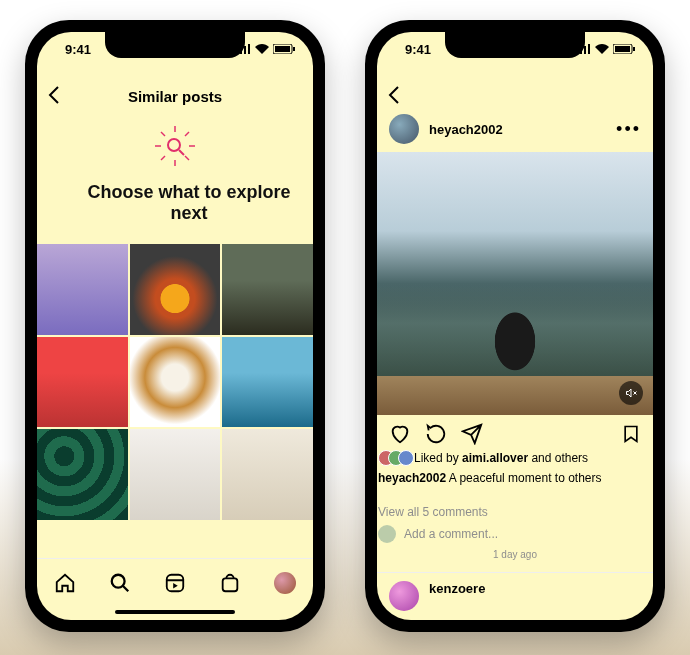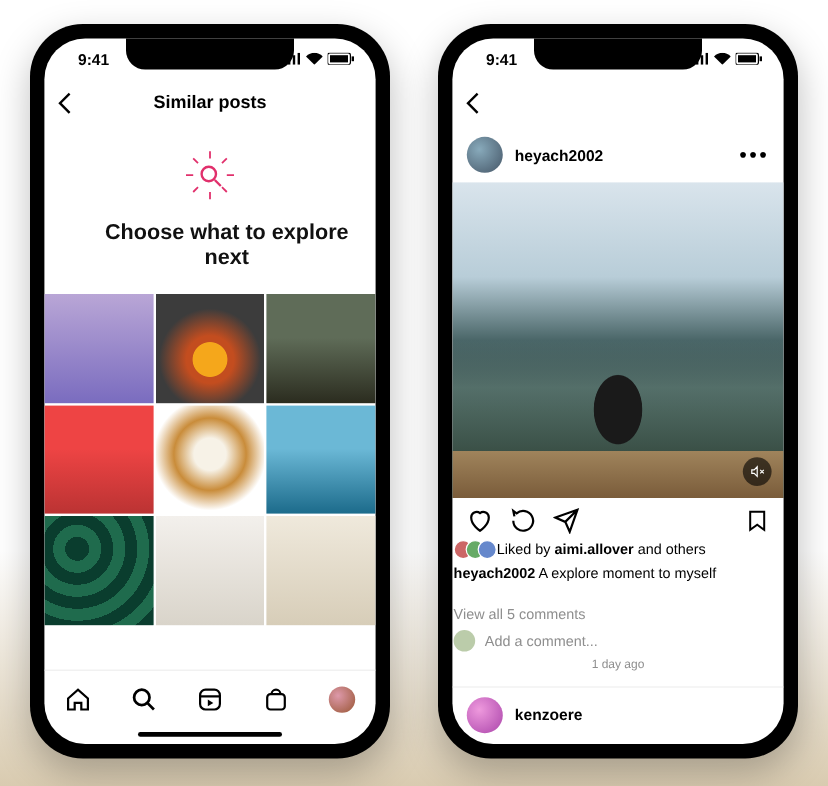--- a/index.html
+++ b/index.html
@@ -15,30 +15,30 @@
     background:#000; border-radius:44px;
     padding:12px; position:relative;
     box-shadow:0 12px 30px rgba(0,0,0,.25);
   }
   .notch {
     position:absolute; top:12px; left:50%; transform:translateX(-50%);
     width:140px; height:26px; background:#000;
     border-radius:0 0 16px 16px; z-index:5;
   }
   .screen {
-    width:100%; height:100%; background:#ffffff; border-radius:34px;
+    width:100%; height:100%; background:#fef9c3; border-radius:34px;
     overflow:hidden; display:flex; flex-direction:column;
   }
   .statusbar {
     height:34px; display:flex; align-items:center; justify-content:space-between;
     padding:0 18px 0 28px; font-size:13px; font-weight:600;
   }
   .sb-icons { display:flex; gap:4px; align-items:center; }
   .header {
-    height:40px; display:flex; align-items:center; position:relative;
+    height:40px; display:flex; align-items:flex-end; position:relative;
     border-bottom:1px solid transparent;
   }
   .header .back { position:absolute; left:10px; font-size:22px; }
   .header .title { flex:1; text-align:center; font-weight:600; font-size:15px; }
   .hero { text-align:center; padding:18px 10px 8px; }
   .hero .spark { display:inline-block; position:relative; width:44px; height:44px; margin-bottom:10px; }
   .hero .spark svg { width:44px; height:44px; }
   .hero h2 { font-size:18px; font-weight:700; color:#111;margin-left:28px; }
   .grid {
     display:grid; grid-template-columns:repeat(3,1fr); gap:2px;
@@ -99,21 +99,21 @@
     margin-right:-6px;
   }
   .la1{background:#c66;} .la2{background:#6a6;} .la3{background:#68c;}
   .caption b { font-weight:600; }
   .viewall { color:#8e8e8e; margin-top:16px; }
   .addc { display:flex; align-items:flex-end; gap:8px; margin-top:4px; color:#8e8e8e;}
   .addc .mini { width:18px; height:18px; border-radius:50%; background:#bca; }
   .time { color:#8e8e8e; font-size:10px; margin-top:4px;text-align:center; }
   .nextpost {
     border-top:1px solid #eee; margin-top:10px;
-    display:flex; align-items:center; gap:10px; padding:8px 12px;
+    display:flex; gap:10px; padding:8px 12px;
   }
   .nextpost .avatar{background:radial-gradient(circle at 35% 35%,#e9d,#a4a);}
   svg { display:block; }
 </style>
 </head>
 <body>
 
 <div class="phone">
   <div class="notch"></div>
   <div class="screen">
@@ -270,21 +270,21 @@
         <div class="like-avatars">
           <div class="la la1"></div>
             <div class="la la2"></div>
             <div class="la la3"></div>
         </div>
         <span>
           <span>Liked by </span><b>aimi.allover</b><span> and others</span>
         </span>
       </div>
       <div class="caption">
-        <b>heyach2002</b><span> A explore moment to myself</span>
+        <b>heyach2002</b><span> A peaceful moment to others</span>
       </div>
       <div class="viewall">View all 5 comments</div>
       <div class="addc">
         <div class="mini"></div>
         <span>Add a comment...</span>
       </div>
       <div class="time">1 day ago</div>
     </div>
     <div class="nextpost">
       <div class="avatar"></div>

